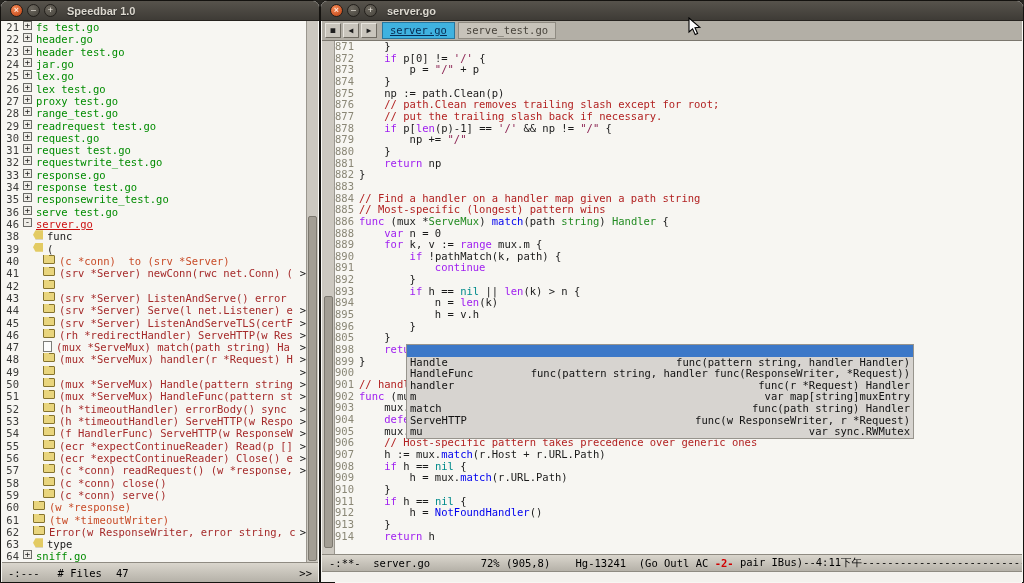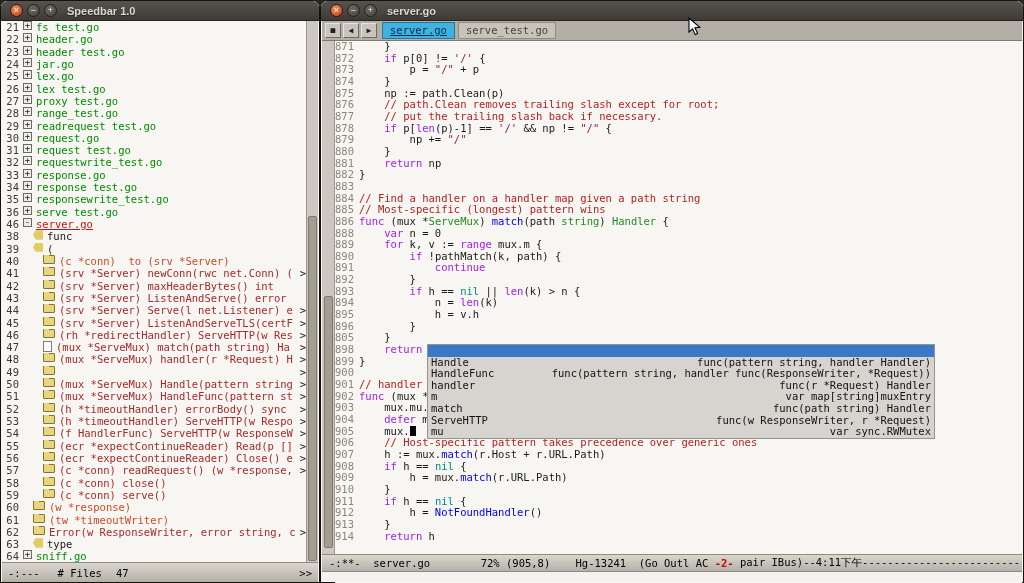--- a/index.html
+++ b/index.html
@@ -80,21 +80,21 @@
   .c-p{color:#1a1a1a}
   .c-k{color:#a020f0}
   .c-c{color:#b22222}
   .c-s{color:#8b2252}
   .c-t{color:#228b22}
   .c-f{color:#0000ee}
   .c-n{color:#008b8b}
   .cursor{display:inline-block;width:6.3px;height:10.5px;background:#000;vertical-align:-1.5px}
 
   
-  #popup{position:absolute;left:92px;top:303px;width:508px;border:1px solid #97948d;
+  #popup{position:absolute;left:71px;top:303px;width:508px;border:1px solid #97948d;
     background:#d7d4d0;z-index:5}
   .pr{display:flex;justify-content:space-between;align-items:center;height:11.6px;
     line-height:11.6px;font-size:10.5px;padding:0 3px;color:#111;white-space:pre;overflow:hidden}
   .pr.sel{background:#3c78c8;color:#fff}
 
   
   #mouse{position:absolute;left:688px;top:17px;z-index:99}
 </style>
 </head>
 <body>
@@ -121,21 +121,21 @@
       <div class="sb-row"><span class="sb-num">32</span><span class="sb-ind" style="width: 0px;"></span><span class="sb-ic ic-plus">+</span><span class="sb-lb st-file">requestwrite_test.go</span></div>
       <div class="sb-row"><span class="sb-num">33</span><span class="sb-ind" style="width: 0px;"></span><span class="sb-ic ic-plus">+</span><span class="sb-lb st-file">response.go</span></div>
       <div class="sb-row"><span class="sb-num">34</span><span class="sb-ind" style="width: 0px;"></span><span class="sb-ic ic-plus">+</span><span class="sb-lb st-file">response_test.go</span></div>
       <div class="sb-row"><span class="sb-num">35</span><span class="sb-ind" style="width: 0px;"></span><span class="sb-ic ic-plus">+</span><span class="sb-lb st-file">responsewrite_test.go</span></div>
       <div class="sb-row"><span class="sb-num">36</span><span class="sb-ind" style="width: 0px;"></span><span class="sb-ic ic-plus">+</span><span class="sb-lb st-file">serve_test.go</span></div>
       <div class="sb-row"><span class="sb-num">46</span><span class="sb-ind" style="width: 0px;"></span><span class="sb-ic ic-minus">-</span><span class="sb-lb st-file-sel">server.go</span></div>
       <div class="sb-row"><span class="sb-num">38</span><span class="sb-ind" style="width: 10px;"></span><span class="sb-ic ic-tag"></span><span class="sb-lb st-group">func</span></div>
       <div class="sb-row"><span class="sb-num">39</span><span class="sb-ind" style="width: 10px;"></span><span class="sb-ic ic-tag"></span><span class="sb-lb st-group">(</span></div>
       <div class="sb-row"><span class="sb-num">40</span><span class="sb-ind" style="width: 20px;"></span><span class="sb-ic ic-folder"></span><span class="sb-lb st-range">(c *conn)  to (srv *Server)</span></div>
       <div class="sb-row"><span class="sb-num">41</span><span class="sb-ind" style="width: 20px;"></span><span class="sb-ic ic-folder"></span><span class="sb-lb st-tag">(srv *Server) newConn(rwc net.Conn) (</span><span class="sb-tr">&gt;</span></div>
-      <div class="sb-row"><span class="sb-num">42</span><span class="sb-ind" style="width: 20px;"></span><span class="sb-ic ic-folder"></span><span class="sb-lb st-tag">(srv *Server) maxHeaderBytes() int</span></div>
+      <div class="sb-row"><span class="sb-num">42</span><span class="sb-ind" style="width: 20px;"></span><span class="sb-ic ic-folder"></span></div>
       <div class="sb-row"><span class="sb-num">43</span><span class="sb-ind" style="width: 20px;"></span><span class="sb-ic ic-folder"></span><span class="sb-lb st-tag">(srv *Server) ListenAndServe() error</span></div>
       <div class="sb-row"><span class="sb-num">44</span><span class="sb-ind" style="width: 20px;"></span><span class="sb-ic ic-folder"></span><span class="sb-lb st-tag">(srv *Server) Serve(l net.Listener) e</span><span class="sb-tr">&gt;</span></div>
       <div class="sb-row"><span class="sb-num">45</span><span class="sb-ind" style="width: 20px;"></span><span class="sb-ic ic-folder"></span><span class="sb-lb st-tag">(srv *Server) ListenAndServeTLS(certF</span><span class="sb-tr">&gt;</span></div>
       <div class="sb-row"><span class="sb-num">46</span><span class="sb-ind" style="width: 20px;"></span><span class="sb-ic ic-folder"></span><span class="sb-lb st-tag">(rh *redirectHandler) ServeHTTP(w Res</span><span class="sb-tr">&gt;</span></div>
       <div class="sb-row"><span class="sb-num">47</span><span class="sb-ind" style="width: 20px;"></span><span class="sb-ic ic-page"></span><span class="sb-lb st-tag">(mux *ServeMux) match(path string) Ha</span><span class="sb-tr">&gt;</span></div>
       <div class="sb-row"><span class="sb-num">48</span><span class="sb-ind" style="width: 20px;"></span><span class="sb-ic ic-folder"></span><span class="sb-lb st-tag">(mux *ServeMux) handler(r *Request) H</span><span class="sb-tr">&gt;</span></div>
       <div class="sb-row"><span class="sb-num">49</span><span class="sb-ind" style="width: 20px;"></span><span class="sb-ic ic-folder"></span><span class="sb-tr">&gt;</span></div>
       <div class="sb-row"><span class="sb-num">50</span><span class="sb-ind" style="width: 20px;"></span><span class="sb-ic ic-folder"></span><span class="sb-lb st-tag">(mux *ServeMux) Handle(pattern string</span><span class="sb-tr">&gt;</span></div>
       <div class="sb-row"><span class="sb-num">51</span><span class="sb-ind" style="width: 20px;"></span><span class="sb-ic ic-folder"></span><span class="sb-lb st-tag">(mux *ServeMux) HandleFunc(pattern st</span><span class="sb-tr">&gt;</span></div>
       <div class="sb-row"><span class="sb-num">52</span><span class="sb-ind" style="width: 20px;"></span><span class="sb-ic ic-folder"></span><span class="sb-lb st-tag">(h *timeoutHandler) errorBody() sync</span><span class="sb-tr">&gt;</span></div>

